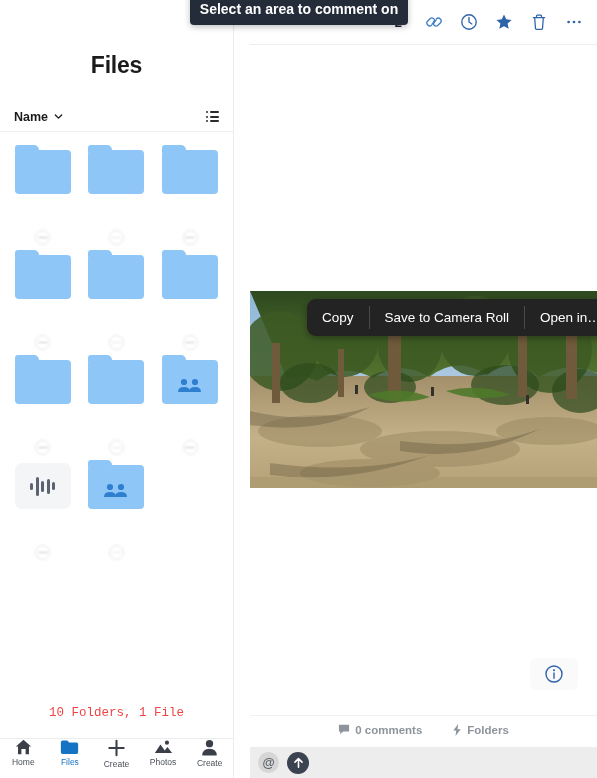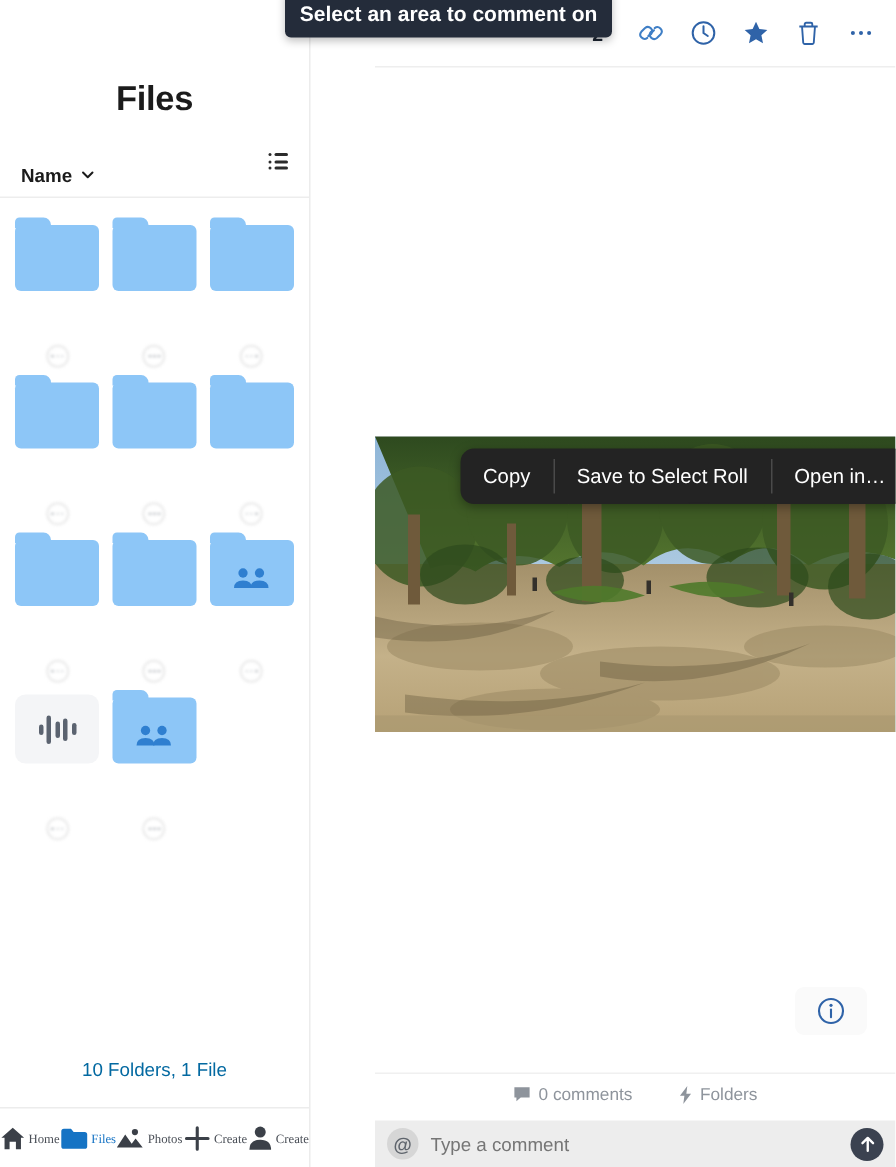--- a/index.html
+++ b/index.html
@@ -17,31 +17,31 @@
     display:flex; align-items:center; justify-content:space-between;
     padding:0 10px; font-size:9px; font-weight:bold; color:#cfcfcf;
     filter: blur(1.1px); opacity:.65;
   }
   .status-left { display:flex; gap:10px; }
   .status-right { display:flex; gap:5px; align-items:center; }
   .battery { width:20px; height:8px; border:1px solid #cfcfcf; border-radius:2px; }
 
   
   .left-panel {
-    position:absolute; top:0; left:0; width:207px; height:778px;
+    position:absolute; top:0; left:0; width:234px; height:778px;
     background:#fff; border-right:1px solid #ececec;
     display:flex; flex-direction:column;
   }
   .left-title {
     margin-top:52px; text-align:center;
     font-size:23px; font-weight:bold; color:#1b1b1b; letter-spacing:-.2px;
   }
   .sortbar {
     margin-top:23px; height:30px; padding:0 14px;
-    display:flex; justify-content:space-between;
+    display:flex; align-items:center; justify-content:space-between;
     border-bottom:1px solid #ededed;
   }
   .sort-left { display:flex; align-items:center; gap:6px; cursor:pointer; }
   .sort-label { font-size:12.5px; font-weight:bold; color:#1b1b1b; }
   .chev { width:9px; height:9px; }
   .list-icon { display:flex; flex-direction:column; gap:2.5px; cursor:pointer; }
   .list-icon .lrow { display:flex; align-items:center; gap:2.5px; }
   .list-icon .dot { width:2px; height:2px; background:#2b2b2b; border-radius:50%; }
   .list-icon .bar { width:9px; height:2px; background:#2b2b2b; border-radius:1px; }
 
@@ -78,33 +78,34 @@
   }
   .more-btn {
     margin-top:10px; width:15px; height:15px; border-radius:50%;
     border:1px solid #e3e3e3; display:flex; align-items:center;
     justify-content:center; gap:1.5px; cursor:pointer;
     filter: blur(1.1px);
   }
   .more-btn i { width:1.6px; height:1.6px; background:#9aa0a6; border-radius:50%; display:block; }
 
   .count {
-    text-align:center; font-size:12.5px; color:#0369a1;
+    text-align:center; font-size:12.5px; color:#ef4444;
     padding:10px 0 18px 0;
+    font-family:Liberation Mono, monospace;
   }
 
   
   .tabbar {
     height:40px; border-top:1px solid #ececec; background:#fff;
     display:flex; align-items:stretch;
   }
   .tab {
-    flex:1; display:flex; flex-direction:row; align-items:center;
-    justify-content:center; gap:2px; cursor:pointer;
-    font-size:8.5px; color:#4a4f57;font-family:Liberation Serif, serif;
+    flex:1; display:flex; flex-direction:column; align-items:center;
+    justify-content:flex-start; gap:2px; cursor:pointer;
+    font-size:8.5px; color:#4a4f57;
   }
   .tab.active { color:#1573c4; }
   .tab.active .tab-label { color:#1573c4; }
   .tab svg { display:block; }
 
   
   .right-panel {
     position:absolute; top:0; left:250px; width:347px; height:778px;
     background:#fff;
   }
@@ -143,21 +144,21 @@
   .info-btn {
     position:absolute; top:658px; left:280px;
     width:48px; height:32px; background:#fafafa; border-radius:6px;
     display:flex; align-items:center; justify-content:center; cursor:pointer;
   }
 
   .commentbar {
     position:absolute; top:715px; left:0; width:347px; height:28px;
     display:flex; align-items:center; justify-content:center; gap:30px;
     border-top:1px solid #f0f0f0;
-    font-size:11.5px; color:#8e949c;
+    font-size:11.5px; color:#8e949c;font-weight:bold;
   }
   .cb-item { display:flex; align-items:center; gap:5px; cursor:pointer; }
 
   .inputbar {
     position:absolute; top:747px; left:0; width:347px; height:31px;
     background:#ededed; display:flex; align-items:center;
     padding:0 8px; gap:8px;
   }
   .at-circle {
     width:21px; height:21px; border-radius:50%; background:#d6d6d6;
@@ -389,31 +390,31 @@
         </svg>
         <span class="tab-label">Home</span>
       </div>
       <div class="tab active">
         <svg width="19" height="16" viewBox="0 0 22 18">
           <path d="M1 3.5 a2 2 0 0 1 2-2 h5.5 l2 2.4 H19 a2 2 0 0 1 2 2 V15 a2 2 0 0 1-2 2 H3 a2 2 0 0 1-2-2 Z" fill="#1573c4"></path>
         </svg>
         <span class="tab-label">Files</span>
       </div>
       <div class="tab">
+        <svg width="19" height="18" viewBox="0 0 20 20">
+          <path d="M10 2 V18 M2 10 H18" stroke="#3b4048" stroke-width="2.3" stroke-linecap="round"></path>
+        </svg>
+        <span class="tab-label">Create</span>
+      </div>
+      <div class="tab">
         <svg width="19" height="16" viewBox="0 0 22 18">
           <path d="M1 16 L7.5 6 L12.5 13 L15.5 9 L21 16 Z" fill="#3b4048"></path>
           <circle cx="15" cy="4" r="2.4" fill="#3b4048"></circle>
         </svg>
         <span class="tab-label">Photos</span>
-      </div>
-      <div class="tab">
-        <svg width="19" height="18" viewBox="0 0 20 20">
-          <path d="M10 2 V18 M2 10 H18" stroke="#3b4048" stroke-width="2.3" stroke-linecap="round"></path>
-        </svg>
-        <span class="tab-label">Create</span>
       </div>
       <div class="tab">
         <svg width="17" height="17" viewBox="0 0 20 19">
           <circle cx="10" cy="5" r="4.3" fill="#3b4048"></circle>
           <path d="M1.5 19 q0-8 8.5-8 q8.5 0 8.5 8 Z" fill="#3b4048"></path>
         </svg>
         <span class="tab-label">Create</span>
       </div>
     </div>
   </div>
@@ -512,21 +513,21 @@
             <rect x="181" y="96" width="3" height="9"></rect>
           <rect x="276" y="104" width="3" height="9"></rect>
         </g>
         <rect x="0" y="186" width="347" height="11" fill="#a8976f" opacity=".6"></rect>
       </svg>
     </div>
 
     <div class="ctxmenu">
       <div class="mi">Copy</div>
       <div class="sep"></div>
-      <div class="mi">Save to Select Roll</div>
+      <div class="mi">Save to Camera Roll</div>
       <div class="sep"></div>
       <div class="mi">Open in…</div>
       <div class="ctx-arrow"></div>
     </div>
 
     <div class="info-btn">
       <svg width="20" height="20" viewBox="0 0 20 20">
         <circle cx="10" cy="10" r="8" fill="none" stroke="#2f63a8" stroke-width="1.4"></circle>
         <circle cx="10" cy="6.2" r="1.05" fill="#2f63a8"></circle>
         <path d="M10 9 V14.2" stroke="#2f63a8" stroke-width="1.4" stroke-linecap="round"></path>
@@ -543,21 +544,20 @@
       <div class="cb-item">
         <svg width="10" height="12" viewBox="0 0 10 13">
           <path d="M6.3 0 L1 7 H4.2 L3.4 13 L9 5.6 H5.6 Z" fill="#8e949c"></path>
         </svg>
         <span>Folders</span>
       </div>
     </div>
 
     <div class="inputbar">
       <span class="at-circle">@</span>
-      <input class="cmt-input" type="text" placeholder="Type a comment" style="">
       <span class="send-btn">
         <svg width="13" height="13" viewBox="0 0 14 14">
           <path d="M7 12 V3 M3.2 6.6 L7 2.8 L10.8 6.6" fill="none" stroke="#ffffff" stroke-width="1.7" stroke-linecap="round" stroke-linejoin="round"></path>
         </svg>
       </span>
     </div>
   </div>
 
   <div class="tooltip">Select an area to comment on</div>
 

